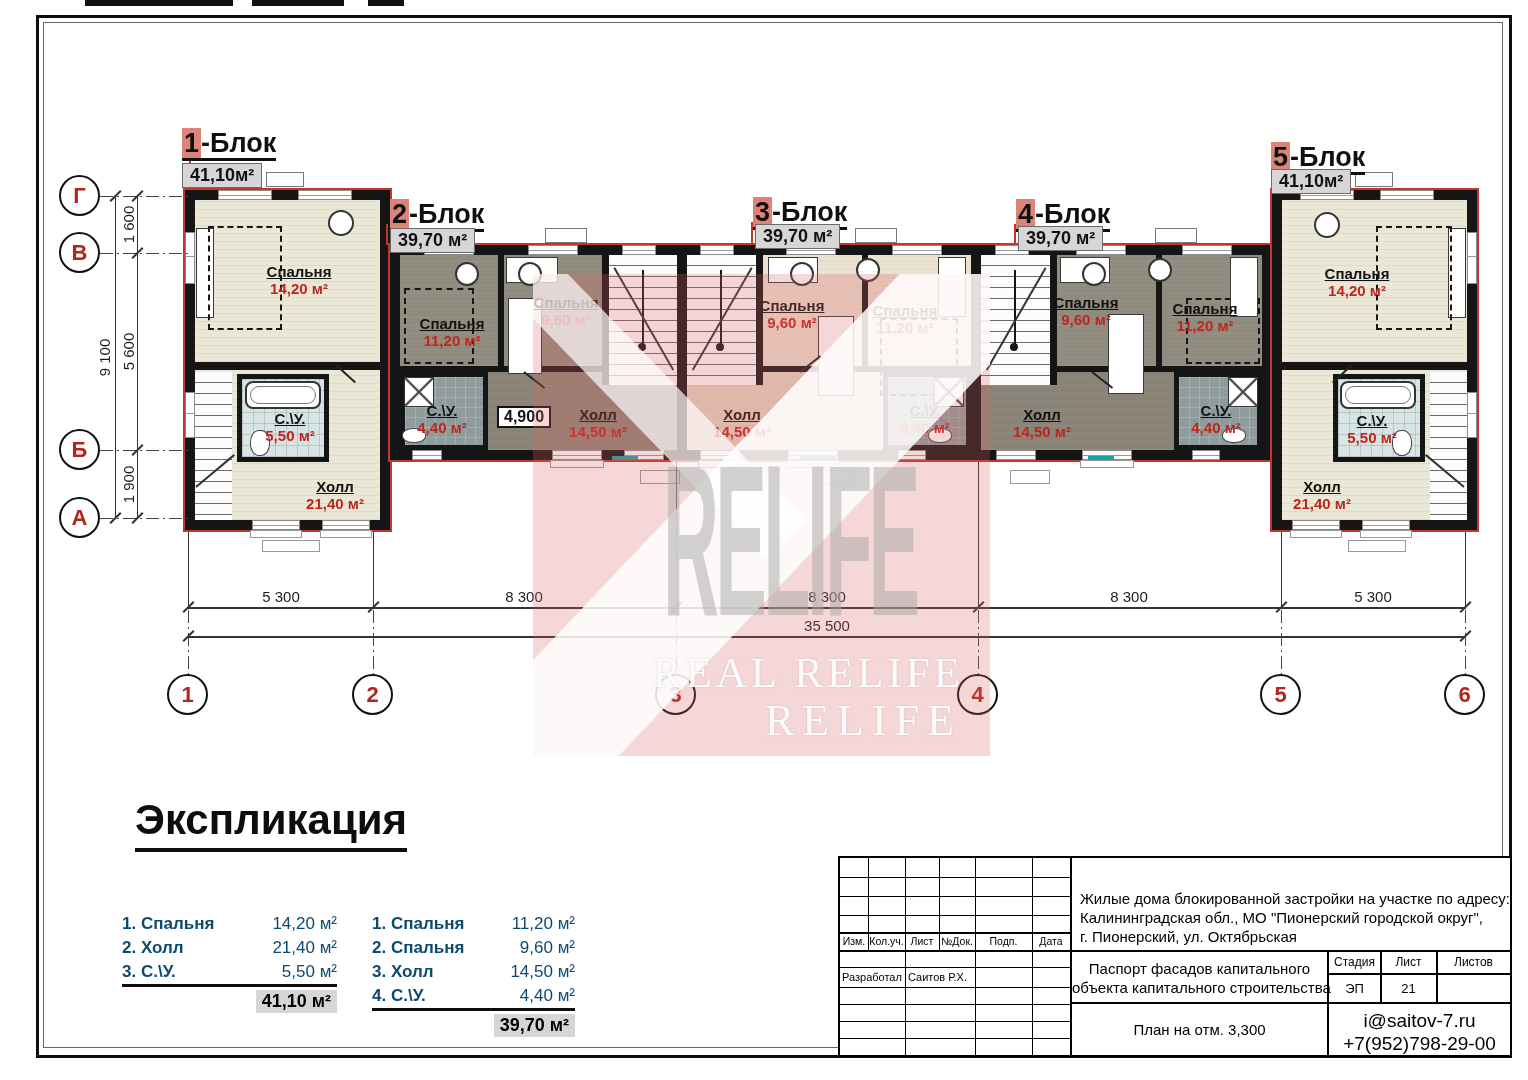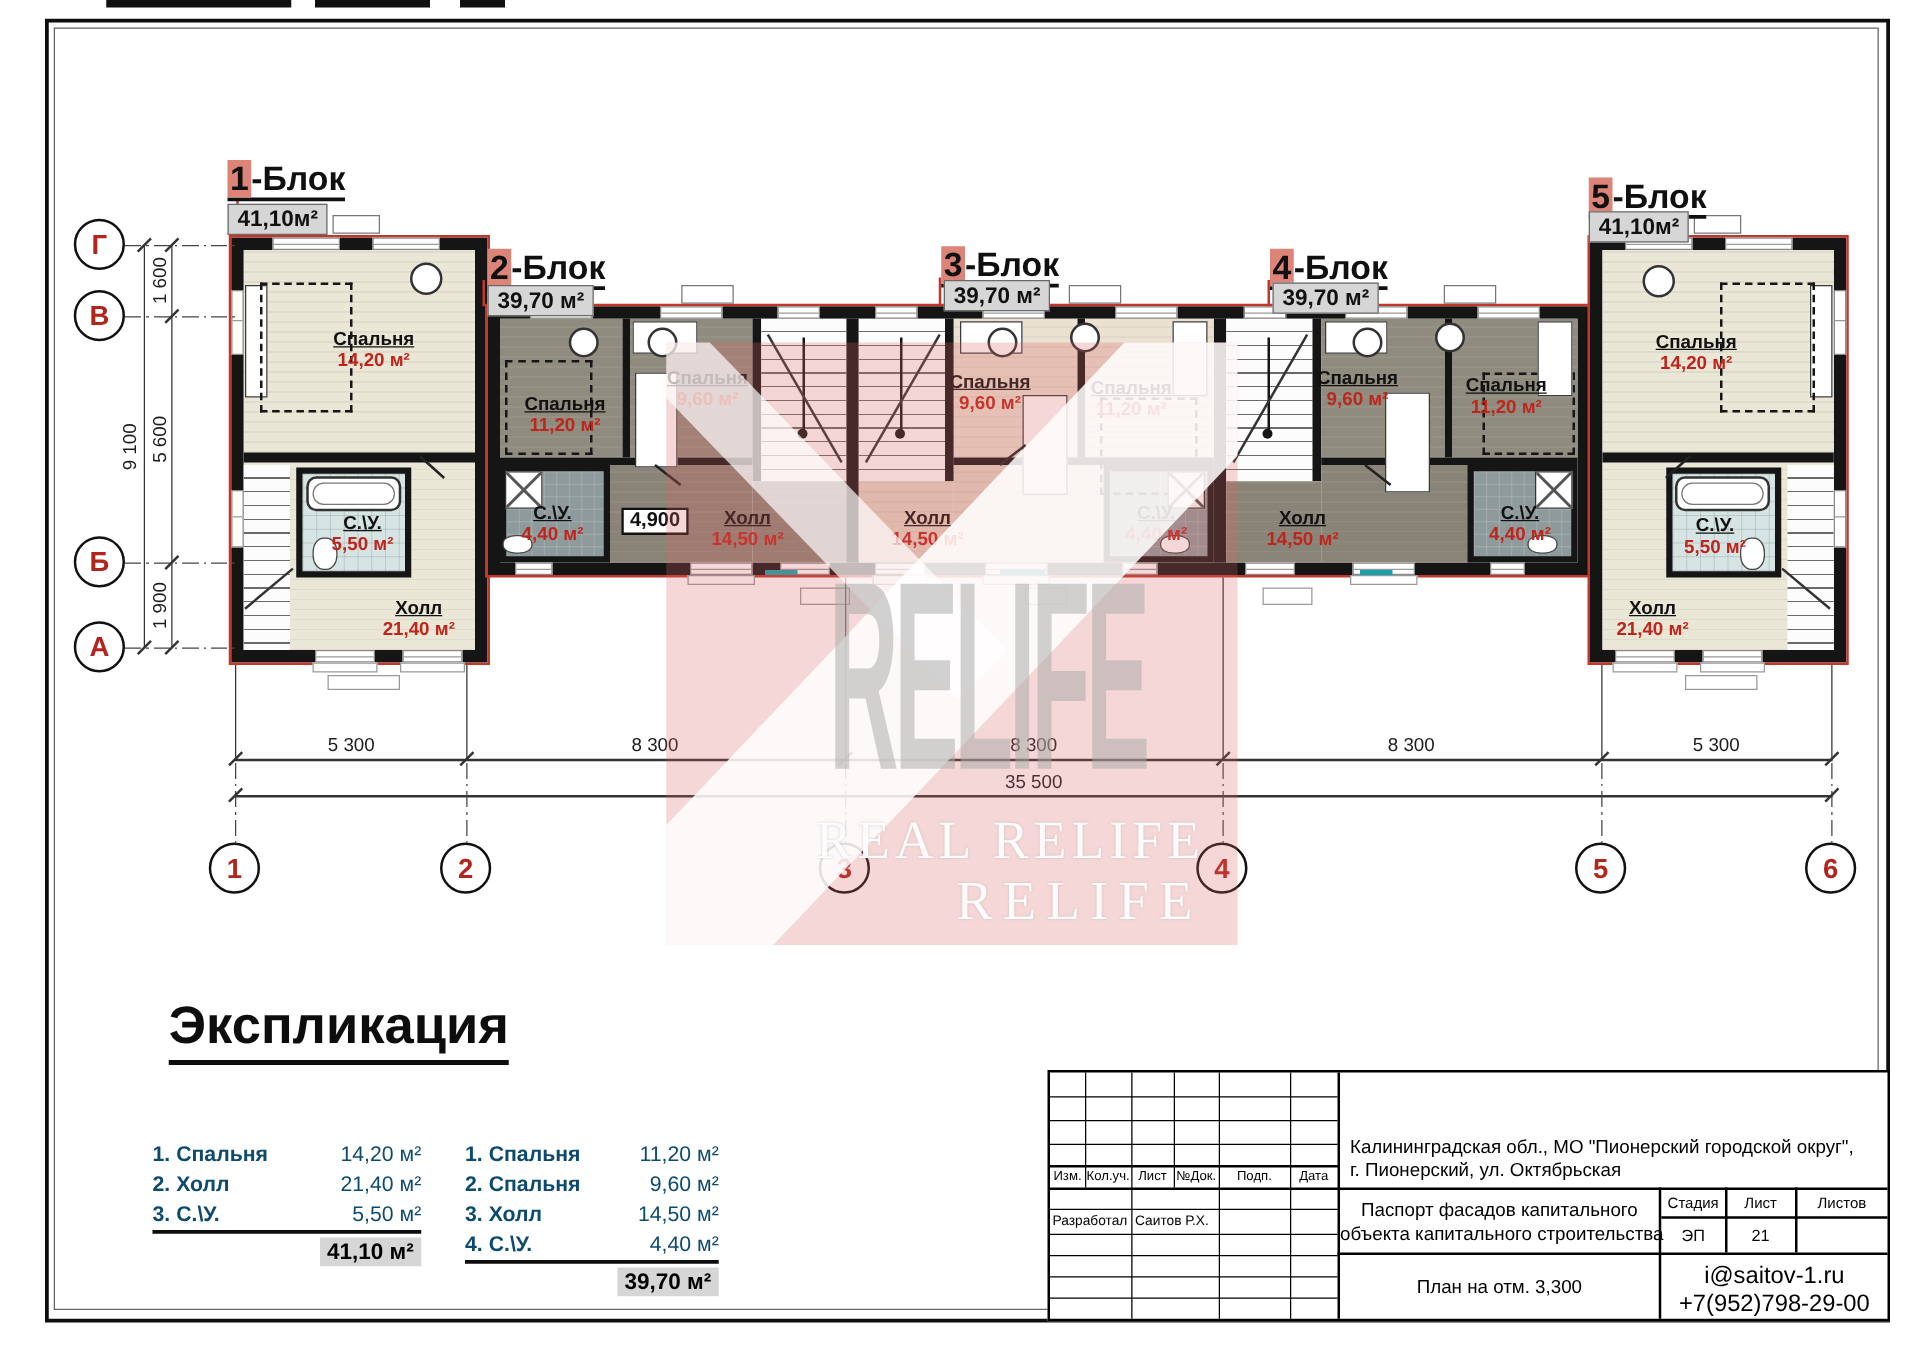--- a/index.html
+++ b/index.html
@@ -445,32 +445,33 @@
 
   <div class="a tbt" style="left:0;top:77px;width:28px">Изм.</div>
   <div class="a tbt" style="left:28px;top:77px;width:37px">Кол.уч.</div>
   <div class="a tbt" style="left:65px;top:77px;width:34px">Лист</div>
   <div class="a tbt" style="left:99px;top:77px;width:36px">№Док.</div>
   <div class="a tbt" style="left:135px;top:77px;width:57px">Подп.</div>
   <div class="a tbt" style="left:192px;top:77px;width:38px">Дата</div>
   <div class="a tbt" style="left:2px;top:113px;width:62px;text-align:left;font-size:11px">Разработал</div>
   <div class="a tbt" style="left:68px;top:113px;width:66px;text-align:left;font-size:11px">Саитов Р.Х.</div>
 
+  <div class="a tbm" style="left:240px;top:32px">Жилые дома блокированной застройки на участке по адресу:</div>
   <div class="a tbm" style="left:240px;top:51px">Калининградская обл., МО "Пионерский городской округ",</div>
   <div class="a tbm" style="left:240px;top:70px">г. Пионерский, ул. Октябрьская</div>
 
   <div class="a tbm" style="left:232px;top:102px;width:255px;text-align:center">Паспорт фасадов капитального</div>
   <div class="a tbm" style="left:232px;top:121px;width:255px;text-align:center">объекта капитального строительства</div>
 
   <div class="a" style="left:489px;top:115px;width:181px;height:1.5px;background:#000"></div>
   <div class="a" style="left:540px;top:92px;width:1.5px;height:52px;background:#000"></div>
   <div class="a" style="left:596px;top:92px;width:1.5px;height:52px;background:#000"></div>
   <div class="a tbt" style="left:489px;top:97px;width:51px;font-size:12px">Стадия</div>
   <div class="a tbt" style="left:541px;top:97px;width:55px;font-size:12px">Лист</div>
   <div class="a tbt" style="left:597px;top:97px;width:73px;font-size:12px">Листов</div>
   <div class="a tbt" style="left:489px;top:123px;width:51px;font-size:13px">ЭП</div>
   <div class="a tbt" style="left:541px;top:123px;width:55px;font-size:13px">21</div>
   <div class="a tbt" style="left:597px;top:123px;width:73px;font-size:13px"></div>
 
   <div class="a tbm" style="left:232px;top:163px;width:255px;text-align:center">План на отм. 3,300</div>
-  <div class="a tbm" style="left:489px;top:152px;width:181px;text-align:center;font-size:19px">i@saitov-1.ru</div>
+  <div class="a tbm" style="left:489px;top:152px;width:181px;text-align:center;font-size:19px">i@saitov-7.ru</div>
   <div class="a tbm" style="left:489px;top:175px;width:181px;text-align:center;font-size:19px">+7(952)798-29-00</div>
 </div>
 
 </body></html>

